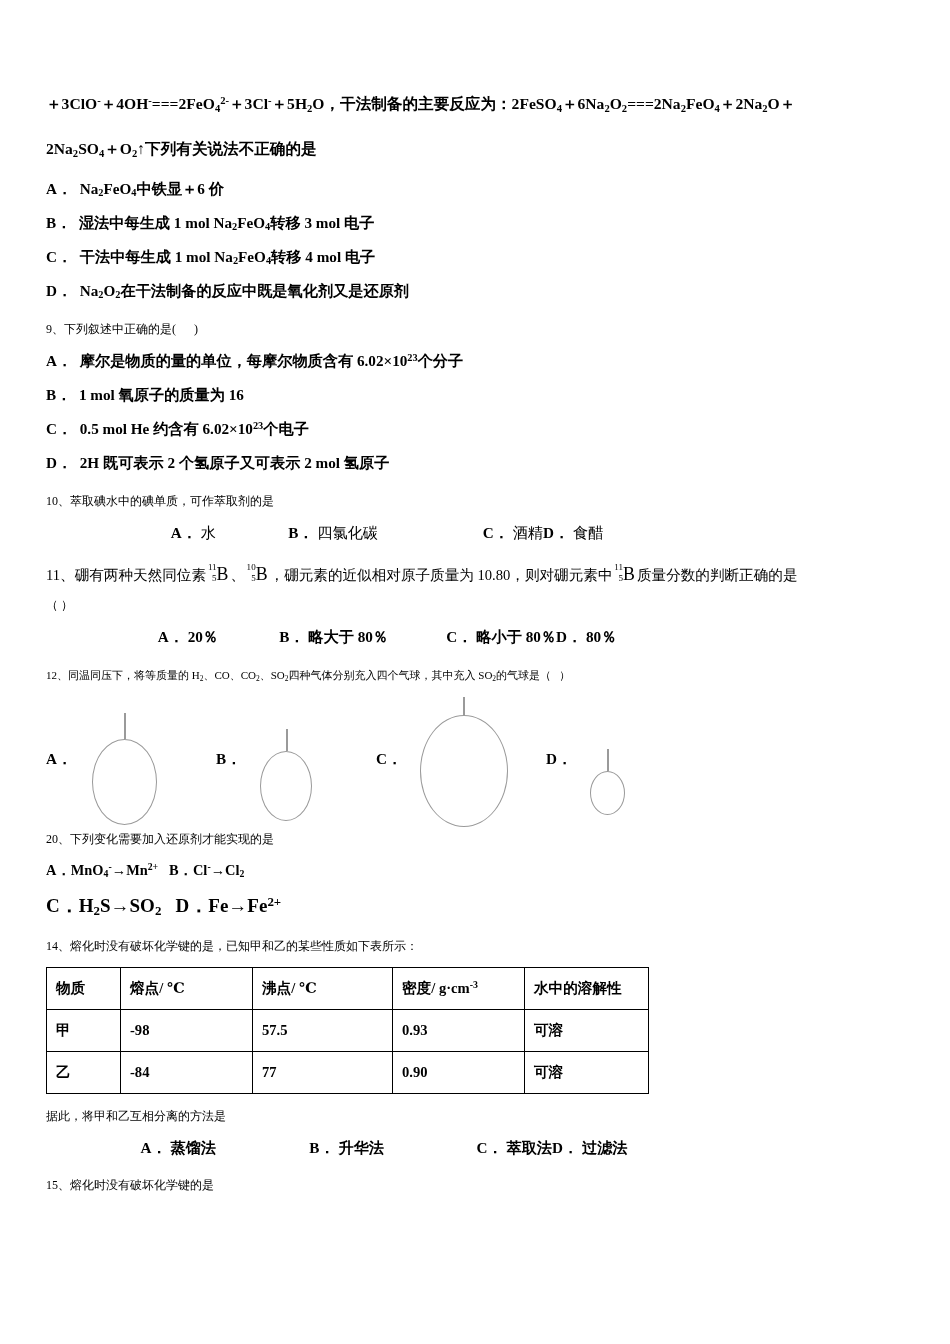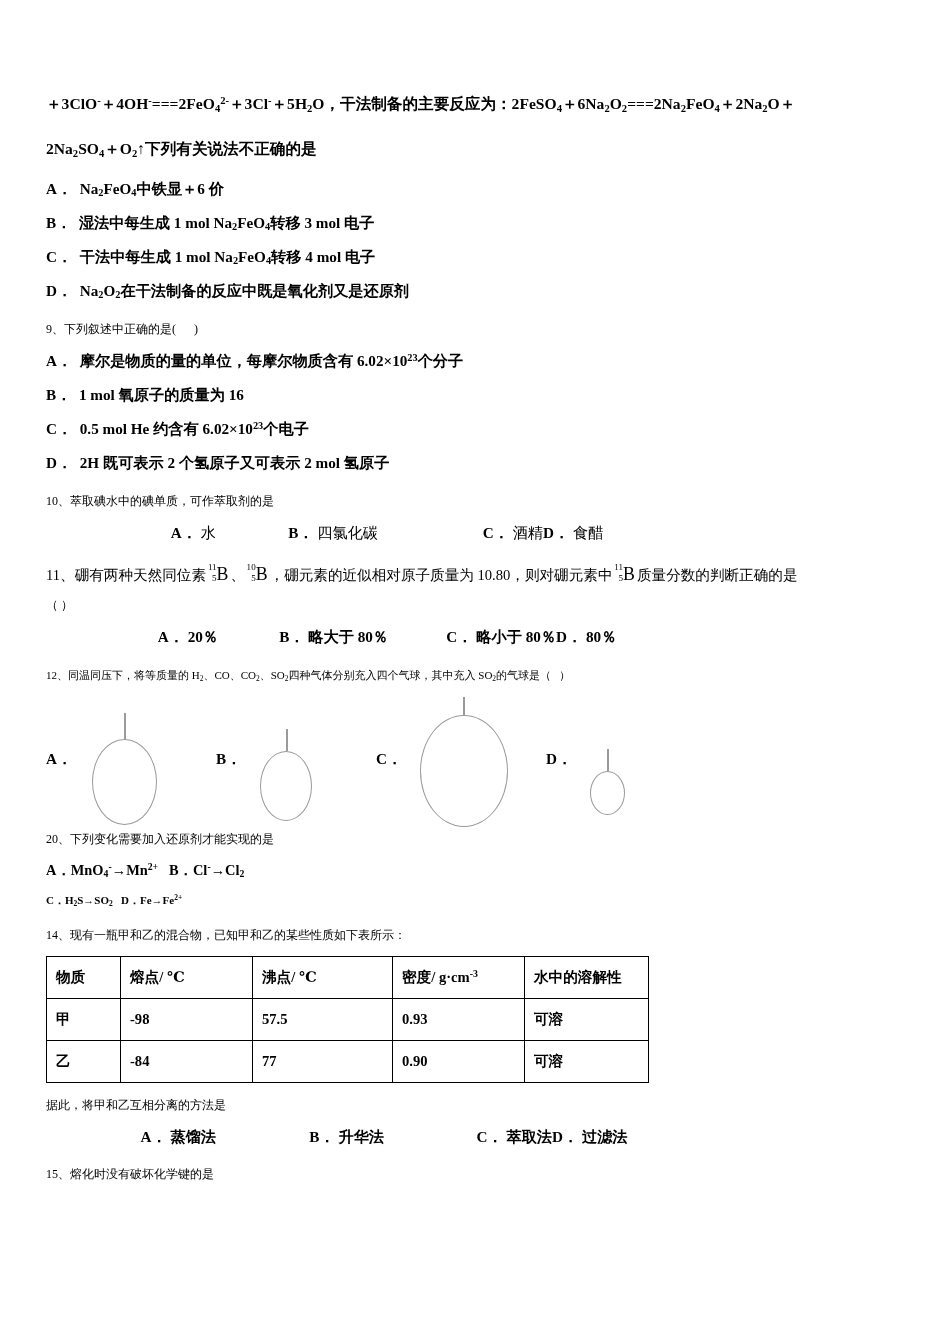--- a/index.html
+++ b/index.html
@@ -288,26 +288,26 @@
         </div>
       </div>
     </div>
 
     <div class="qstem" style="margin-top:8px;">
       <span class="qnum">20、</span><span>下列变化需要加入还原剂才能实现的是</span>
     </div>
     <div class="stack-opt" style="font-size:14.4px;">
       <span>A．MnO<sub>4</sub><sup>-</sup>→Mn<sup>2+</sup></span>&nbsp;&nbsp;&nbsp;<span>B．Cl<sup>-</sup>→Cl<sub>2</sub></span>
     </div>
-    <div class="stack-opt" style="font-size:11px;">
+    <div class="stack-opt" style="font-size:19px;">
       <span>C．H<sub>2</sub>S→SO<sub>2</sub></span>&nbsp;&nbsp;&nbsp;<span>D．Fe→Fe<sup>2+</sup></span>
     </div>
 
     <div class="qstem" style="margin-top:19px;">
-      <span class="qnum">14、</span><span>现有一瓶甲和乙的混合物，已知甲和乙的某些性质如下表所示：</span>
+      <span class="qnum">14、</span><span>熔化时没有破坏化学键的是，已知甲和乙的某些性质如下表所示：</span>
     </div>
 
     <div class="tbl-wrap">
       <table class="props">
         <colgroup>
             <col class="c0">
             <col class="c1">
             <col class="c2">
             <col class="c3">
             <col class="c4">

